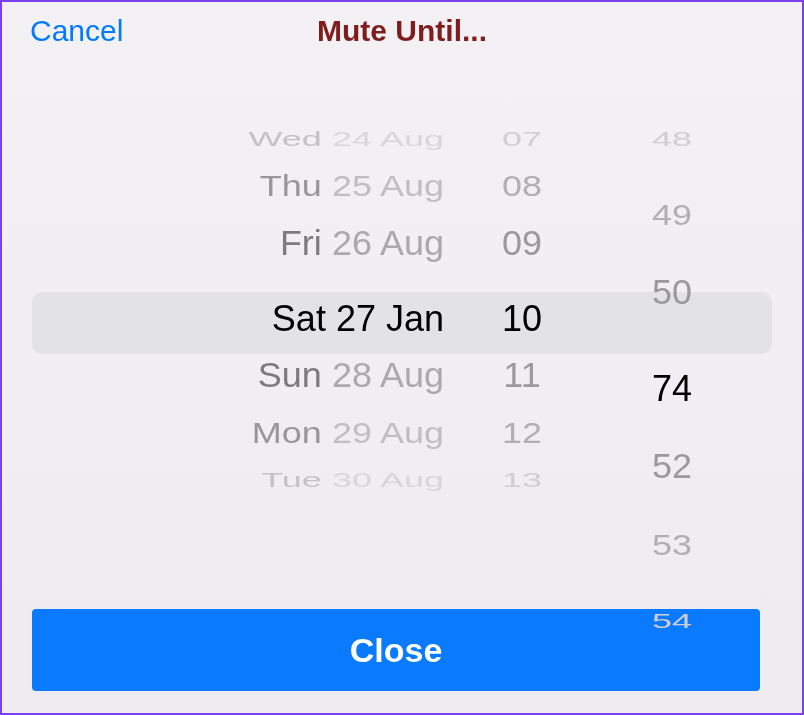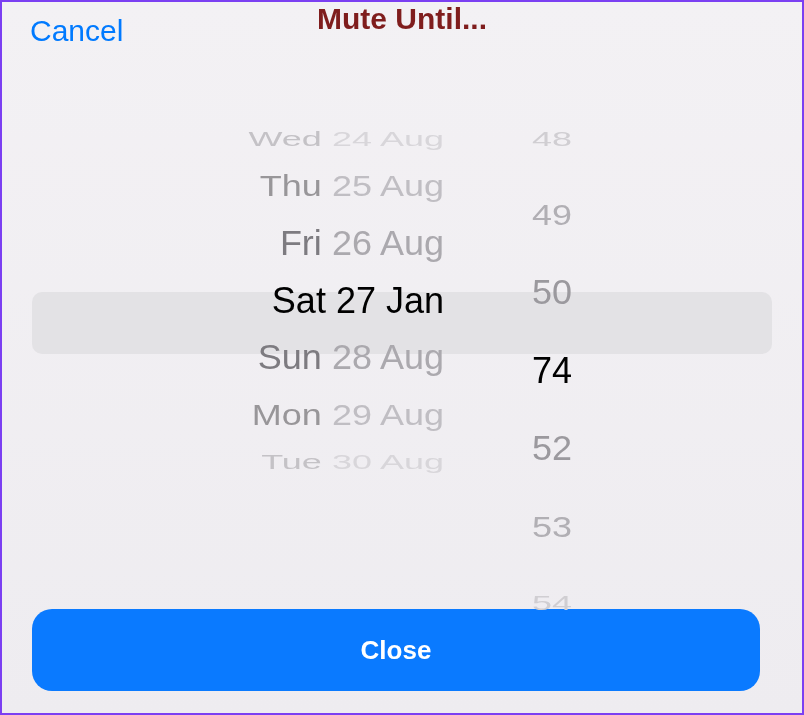--- a/index.html
+++ b/index.html
@@ -11,20 +11,21 @@
       font-family: -apple-system, BlinkMacSystemFont, "Segoe UI", Helvetica, Arial, sans-serif;
       width: 804px;
       height: 715px;
       background: linear-gradient(to bottom, #f3f1f4 0%, #eeecf0 100%);
       position: relative;
       border: 2px solid #7b3ff2;
       overflow: hidden;
     }
     .header {
       display: flex;
+      align-items: center;
       padding: 0 28px;
       height: 58px;
     }
     .cancel-btn {
       color: #007aff;
       font-size: 30px;
       font-weight: 400;
       background: none;
       border: none;
       cursor: pointer;
@@ -83,20 +84,21 @@
     }
     .picker-item .day-label {
       color: inherit;
     }
     .picker-item .date-part {
       color: inherit;
     }
     .sel {
       color: #000;
       font-weight: 400;
+      margin-top: 18px;
     }
     .sel .day-label {
       color: #000;
     }
     .sel .date-part {
       color: #000;
     }
     .off1 {
       color: #9b999e;
       transform: scaleY(0.95);
@@ -117,24 +119,24 @@
     .off3 .day-label { color: #c4c2c6; }
     .off3 .date-part { color: #d8d6da; }
     .close-btn {
       position: absolute;
       bottom: 22px;
       left: 30px;
       right: 42px;
       height: 82px;
       background: #0a7aff;
       color: #fff;
-      font-size: 26px;
+      font-size: 34px;
       font-weight: 600;
       border: none;
-      border-radius: 20px;
+      border-radius: 4px;
       cursor: pointer;
     }
     .col-date .picker-item {
       justify-content: flex-end;
     }
     .col-hour .picker-item, .col-minute .picker-item {
       justify-content: center;
     }
   </style>
 </head>
@@ -151,20 +153,29 @@
   <div class="picker-col col-date">
     <div class="picker-item off3"><span class="day-label">Wed</span>&nbsp;<span class="date-part">24 Aug</span></div>
     <div class="picker-item off2"><span class="day-label">Thu</span>&nbsp;<span class="date-part">25 Aug</span></div>
     <div class="picker-item off1"><span class="day-label">Fri</span>&nbsp;<span class="date-part">26 Aug</span></div>
     <div class="picker-item sel"><span class="day-label">Sat</span>&nbsp;<span class="date-part">27 Jan</span></div>
     <div class="picker-item off1"><span class="day-label">Sun</span>&nbsp;<span class="date-part">28 Aug</span></div>
     <div class="picker-item off2"><span class="day-label">Mon</span>&nbsp;<span class="date-part">29 Aug</span></div>
     <div class="picker-item off3"><span class="day-label">Tue</span>&nbsp;<span class="date-part">30 Aug</span></div>
   </div>
 
+  <div class="picker-col col-hour">
+    <div class="picker-item off3">07</div>
+    <div class="picker-item off2">08</div>
+    <div class="picker-item off1">09</div>
+    <div class="picker-item sel">10</div>
+    <div class="picker-item off1">11</div>
+    <div class="picker-item off2">12</div>
+    <div class="picker-item off3">13</div>
+  </div>
 
   <div class="picker-col col-minute">
     <div class="picker-item off3">48</div>
     <div class="picker-item off2">49</div>
     <div class="picker-item off1">50</div>
     <div class="picker-item sel">74</div>
     <div class="picker-item off1">52</div>
     <div class="picker-item off2">53</div>
     <div class="picker-item off3">54</div>
   </div>

